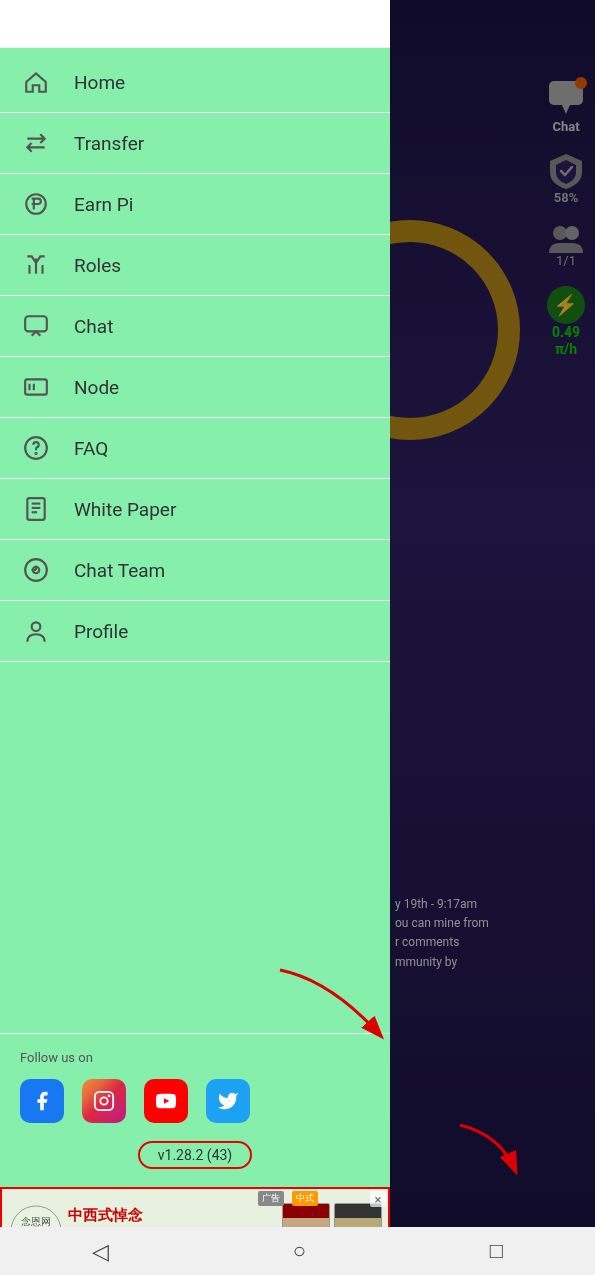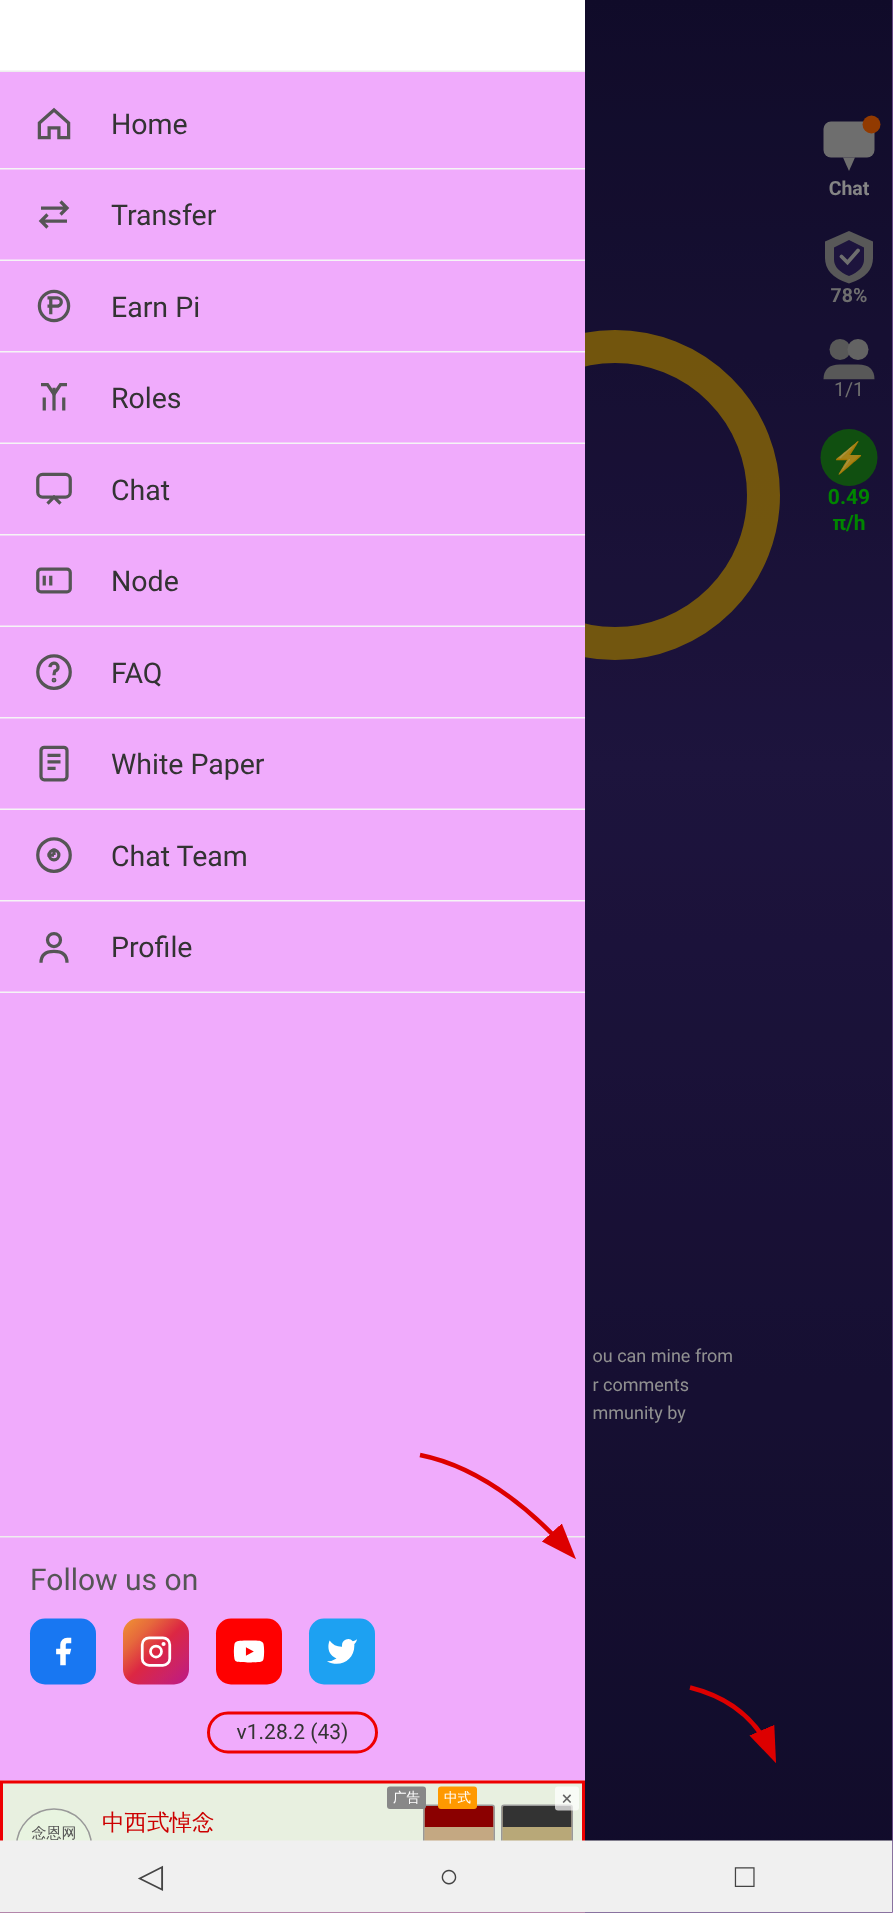--- a/index.html
+++ b/index.html
@@ -108,21 +108,21 @@
       height: 100%;
       background: rgba(0,0,0,0.35);
       z-index: 2;
     }
 
     .drawer {
       position: absolute;
       top: 0; left: 0;
       width: 390px;
       height: 100%;
-      background: #f0abfc;
+      background: #86efac;
       z-index: 3;
       display: flex;
       flex-direction: column;
       overflow: hidden;
     }
 
     
     .drawer-topbar {
       height: 48px;
       background: #fff;
@@ -165,21 +165,21 @@
       font-weight: 400;
     }
 
     
     .follow-section {
       padding: 16px 20px 8px 20px;
       border-top: 1px solid #eee;
     }
 
     .follow-title {
-      font-size: 20px;
+      font-size: 13px;
       color: #555;
       margin-bottom: 14px;
     }
 
     .social-icons {
       display: flex;
       gap: 18px;
       align-items: center;
     }
 
@@ -264,21 +264,21 @@
 
     .ad-text-block {
       display: flex;
       flex-direction: column;
       gap: 2px;
     }
 
     .ad-red-title {
       color: #cc0000;
       font-size: 15px;
-      font-weight: normal;
+      font-weight: bold;
     }
 
     .ad-subtitle {
       color: #333;
       font-size: 11px;
       line-height: 1.3;
     }
 
     .ad-right {
       display: flex;
@@ -388,21 +388,21 @@
     </div>
     <span style="color:#ccc;font-size:13px;font-weight:bold;margin-top:2px;">Chat</span>
   </div>
 
   <div class="widget">
     <svg width="36" height="38" viewBox="0 0 36 38">
       <path d="M18 2 L34 9 L34 20 Q34 32 18 37 Q2 32 2 20 L2 9 Z" fill="#888"></path>
       <path d="M18 8 L28 13 L28 21 Q28 28 18 32 Q8 28 8 21 L8 13 Z" fill="#2d1f5e"></path>
       <path d="M13 19 L17 23 L24 15" stroke="#aaa" stroke-width="2.5" fill="none" stroke-linecap="round"></path>
     </svg>
-    <span class="shield-label">78%</span>
+    <span class="shield-label">58%</span>
   </div>
 
   <div class="widget">
     <svg width="38" height="30" viewBox="0 0 38 30">
       <circle cx="13" cy="10" r="7" fill="#888"></circle>
       <circle cx="25" cy="10" r="7" fill="#999"></circle>
       <path d="M2 30 Q2 20 13 20 Q19 20 19 20 Q19 20 25 20 Q36 20 36 30" fill="#888"></path>
     </svg>
     <span class="team-count">1/1</span>
   </div>
@@ -410,20 +410,21 @@
   <div class="widget">
     <div class="lightning-circle">⚡</div>
     <div class="rate-text">
       <div>0.49</div>
       <div>π/h</div>
     </div>
   </div>
 </div>
 
 <div class="notif-text">
+  <div>y 19th - 9:17am</div>
   <div>ou can mine from</div>
   <div>r comments</div>
   <div>mmunity by</div>
 </div>
 
 <div class="drawer-overlay"></div>
 
 <div class="drawer">
 
   <div class="drawer-topbar">

